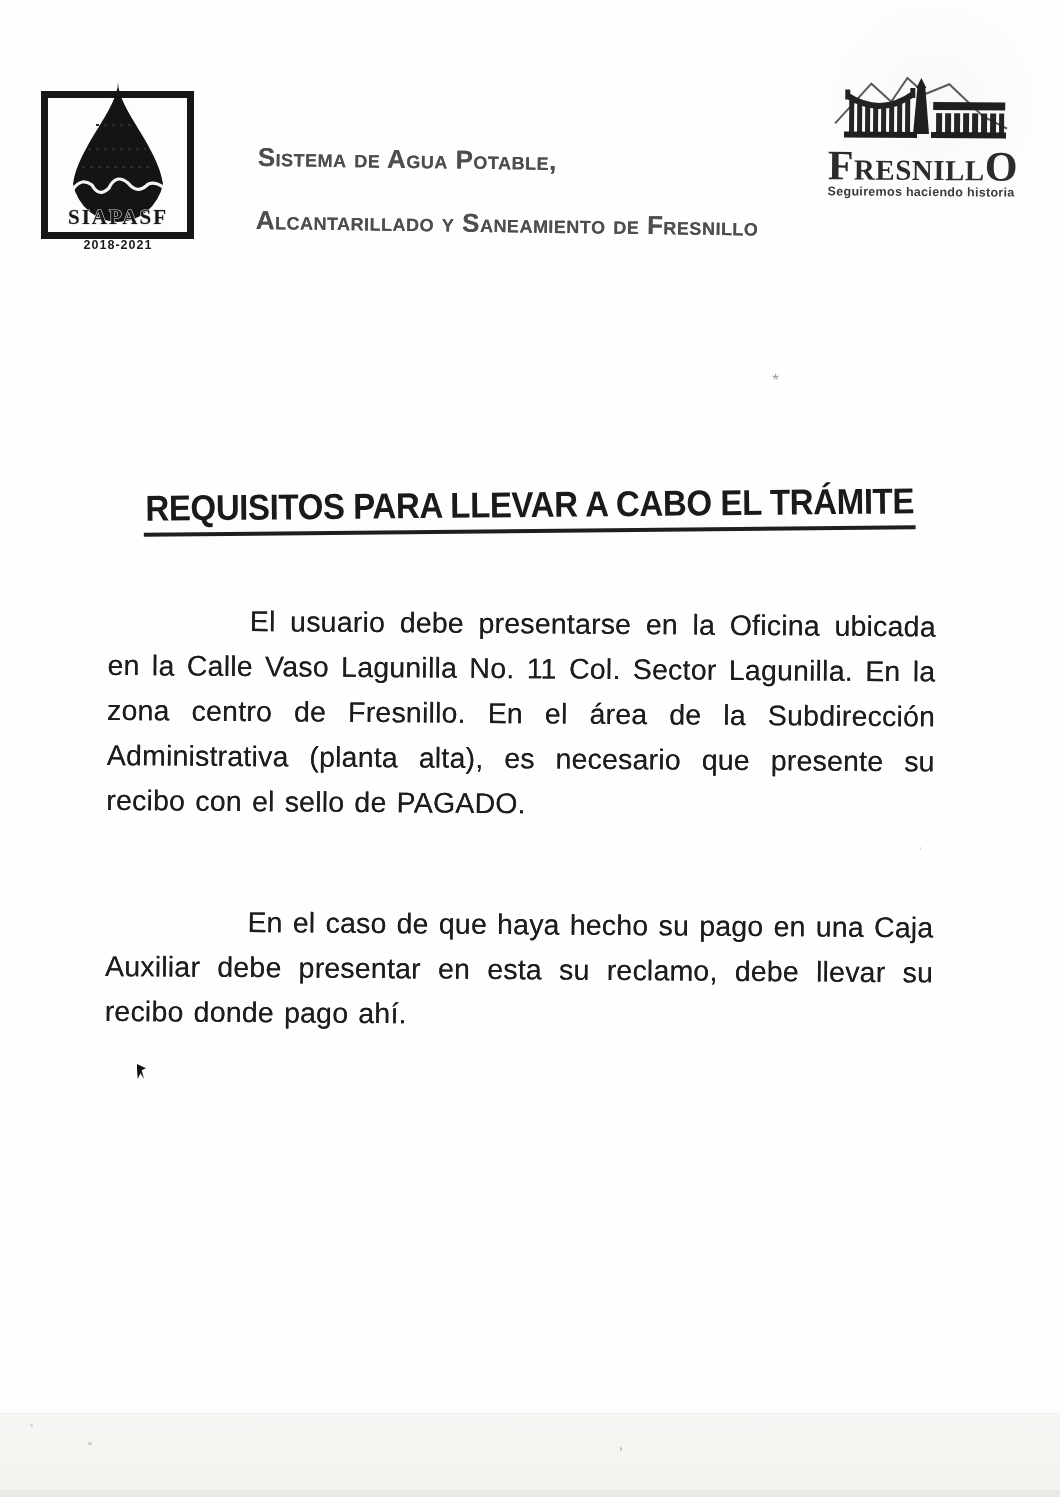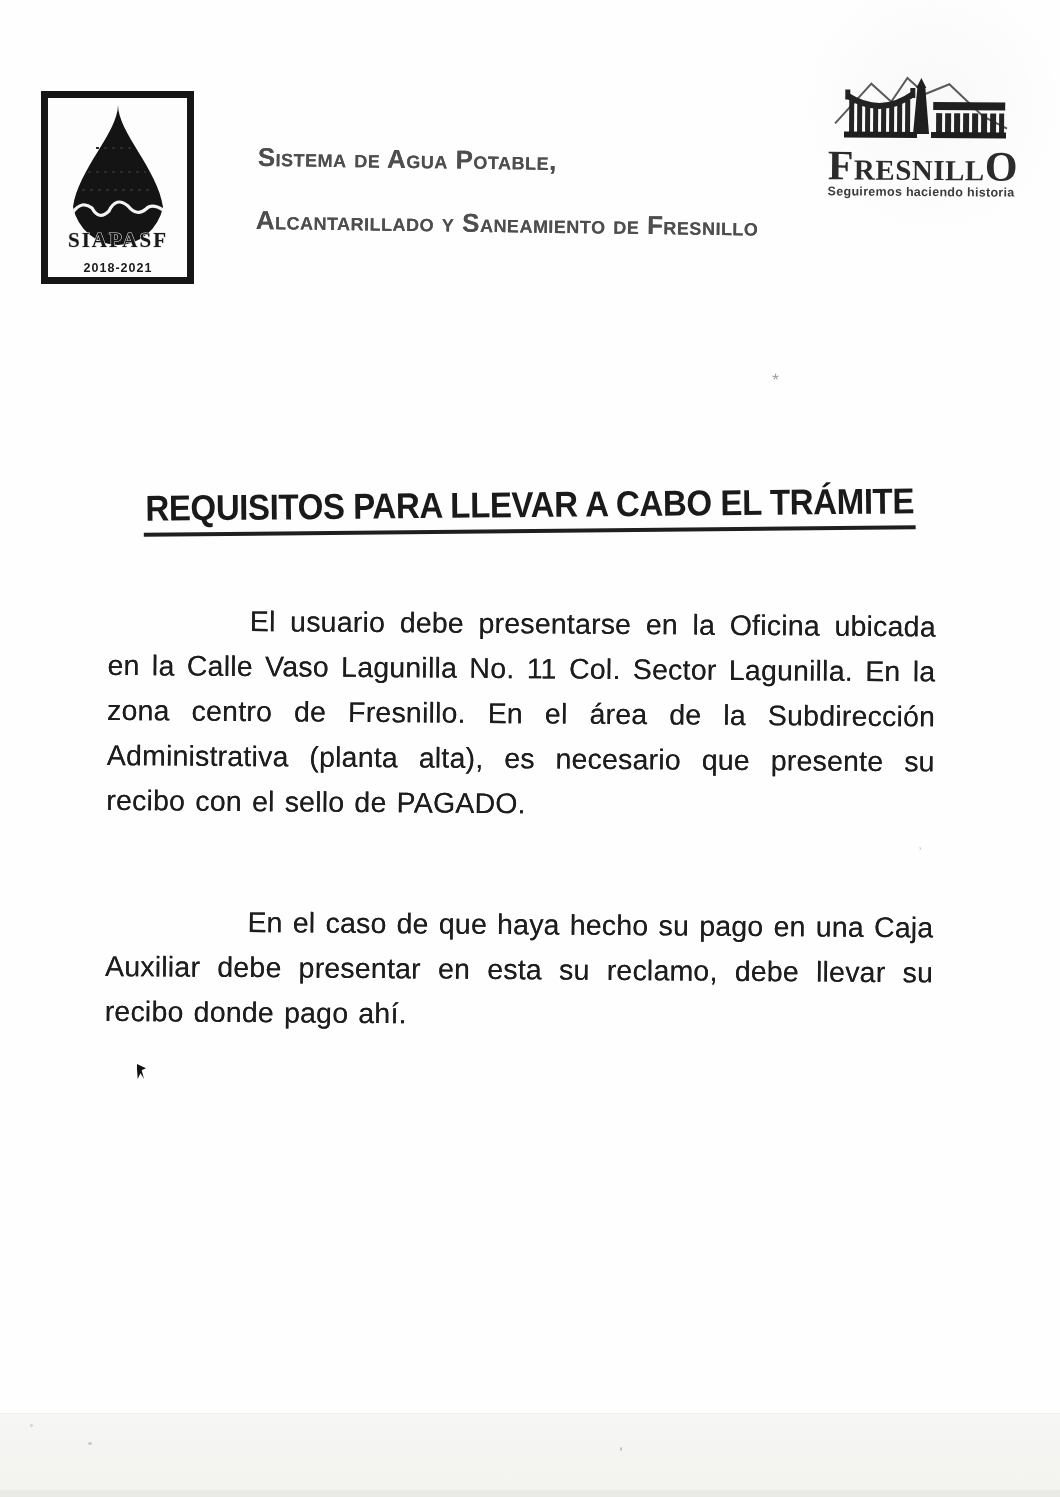--- a/index.html
+++ b/index.html
@@ -13,21 +13,21 @@
     position: relative;
     width: 1060px; height: 1497px;
     background:
       radial-gradient(circle at 88% 7%, rgba(0,0,0,0.025), rgba(0,0,0,0) 8%),
       #fefefe;
   }
 
   
   .siapase-box {
     position: absolute; left: 41px; top: 91px;
-    width: 153px; height: 193px;
+    width: 153px; height: 148px;
     border: 7px solid #161616;
     background: #fdfdfd;
     display: flex; align-items: center; justify-content: center;
   }
   .siapase-box svg { display: block; }
 
   
   .org-line {
     position: absolute;
     font-variant: small-caps;

